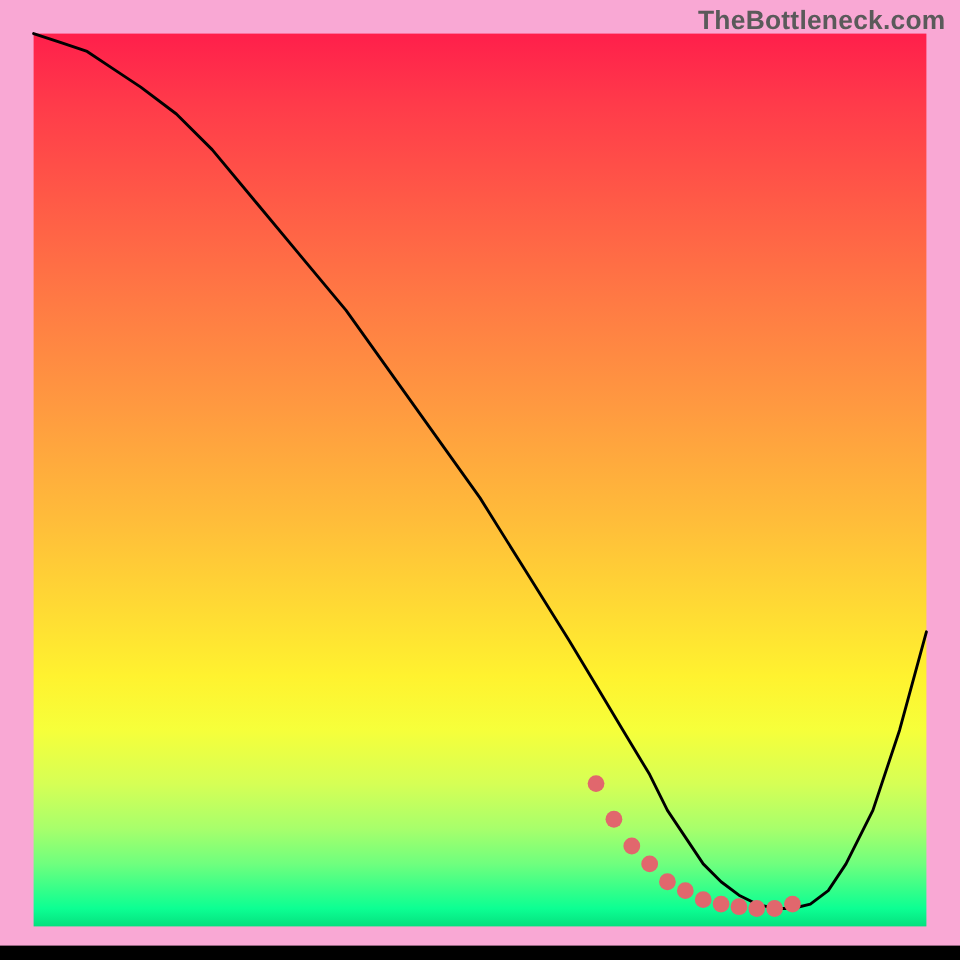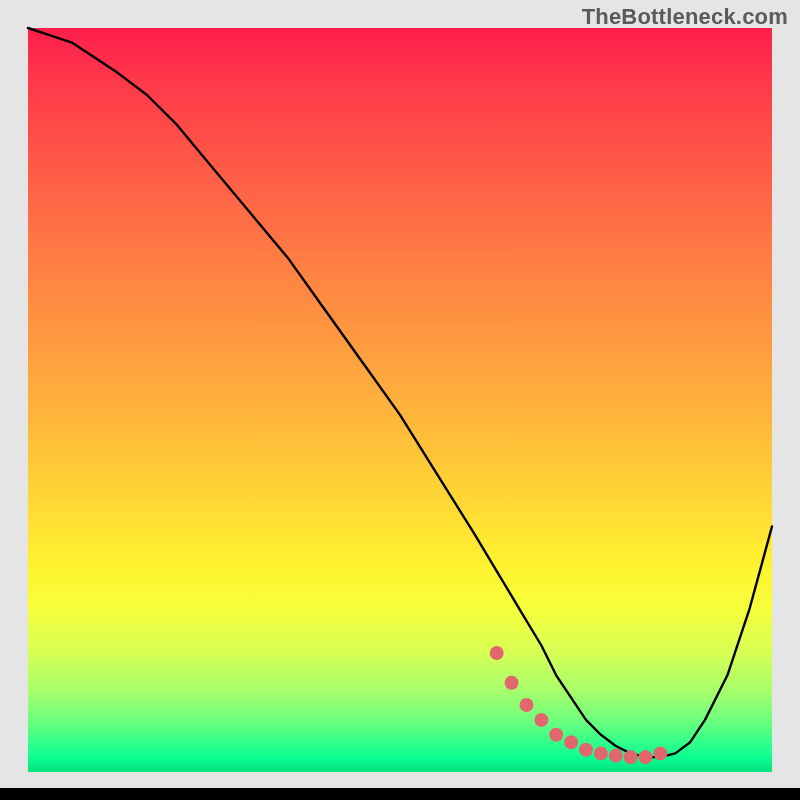--- a/index.html
+++ b/index.html
@@ -8,21 +8,21 @@
     width: 800px;
     height: 800px;
     background: #000;
     font-family: Arial, Helvetica, sans-serif;
     overflow: hidden;
   }
   .outer {
     position: relative;
     width: 800px;
     height: 788px;
-    background: #e5e5e5;
+    background: #f9a8d4;
   }
   .watermark {
     position: absolute;
     top: 4px;
     right: 12px;
     color: #5a5a5a;
     font-size: 22px;
     font-weight: 600;
     letter-spacing: 0.2px;
     user-select: none;

